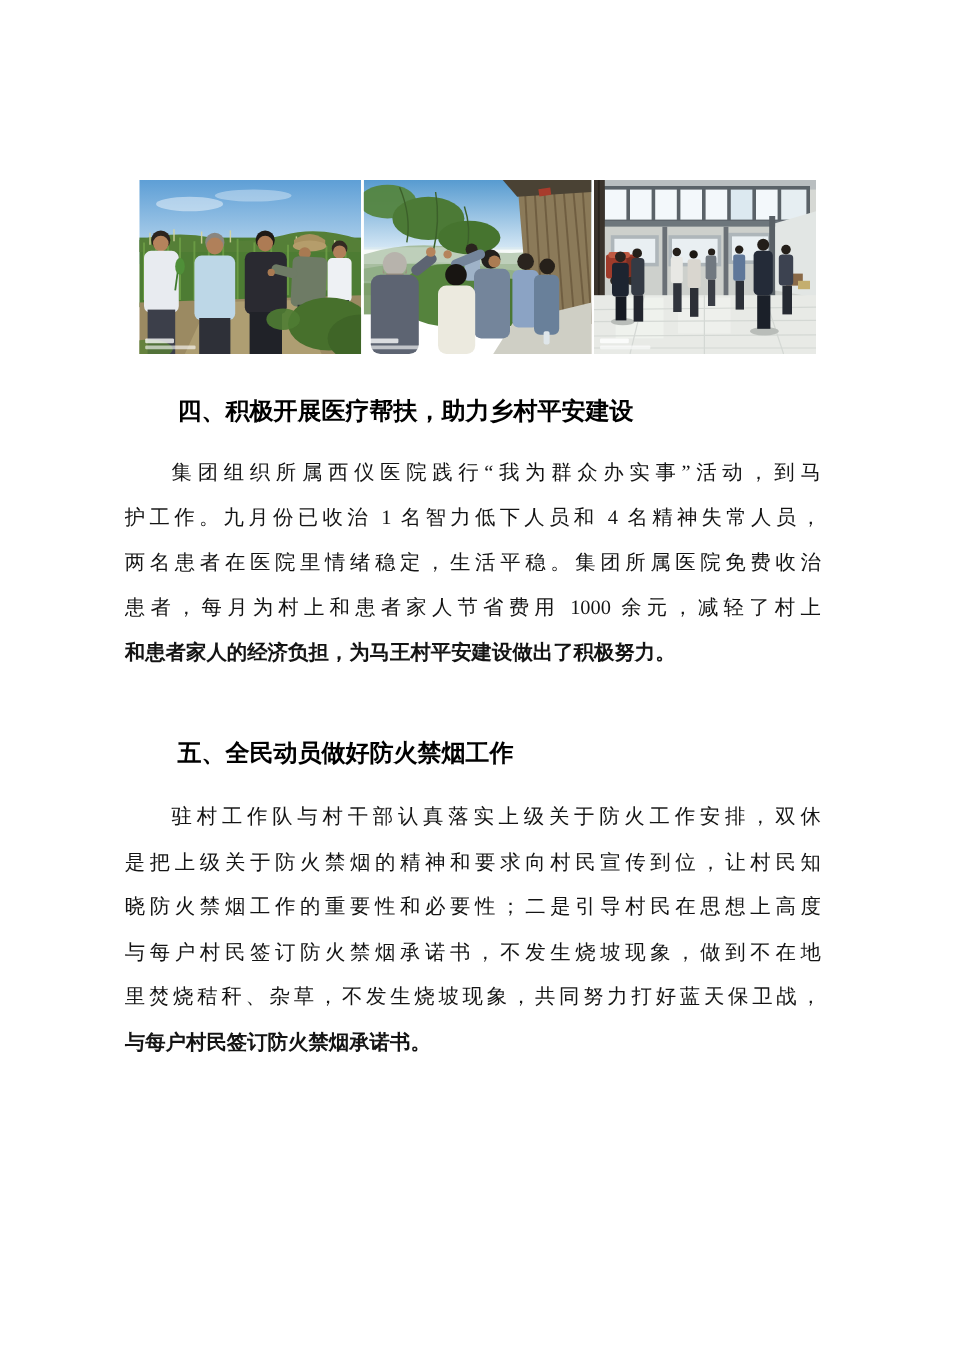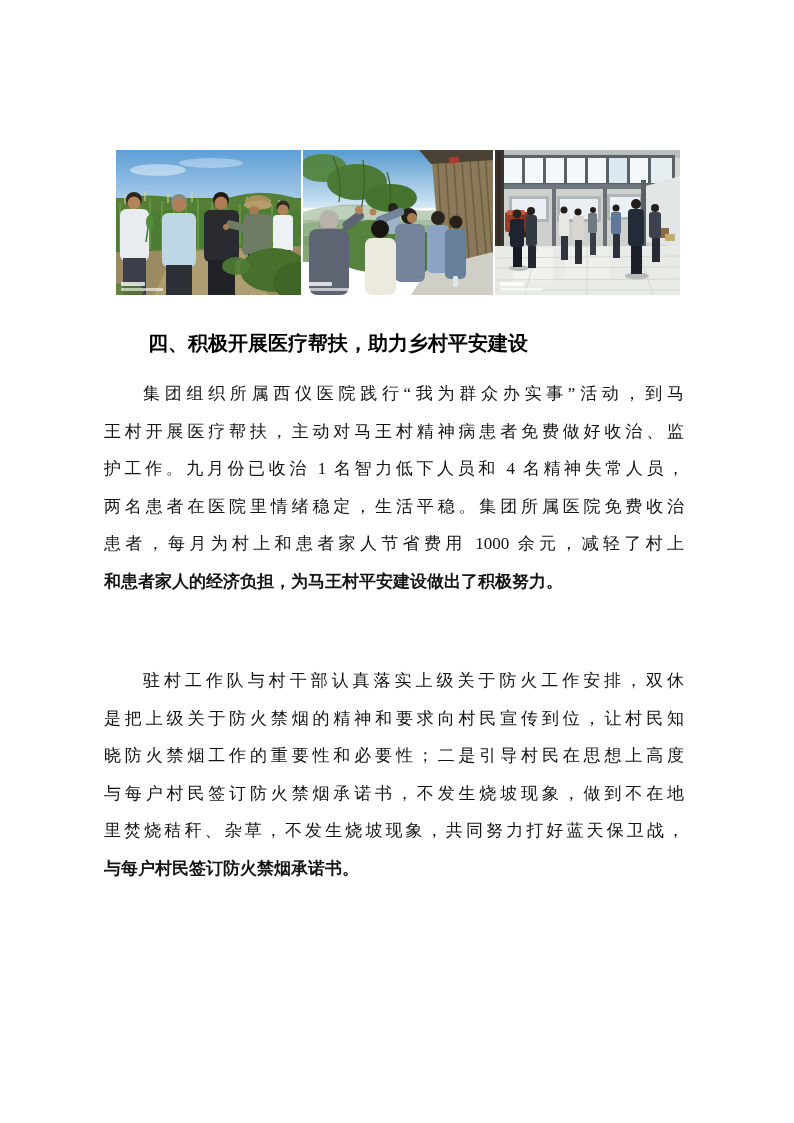--- a/index.html
+++ b/index.html
@@ -266,27 +266,27 @@
       <div class="wm">
           <span class="l1"></span>
           <span class="l2"></span>
         </div>
     </figure>
   </div>
 
   <h2 class="heading h-1">四、积极开展医疗帮扶，助力乡村平安建设</h2>
   <div class="para para-1">
       <div class="tline">集团组织所属西仪医院践行“我为群众办实事”活动，到马</div>
-      <div class="tline">王村开展医疗帮扶，主动对马王村精神病患者免费做好收治、监</div>
       <div class="tline">护工作。九月份已收治 1 名智力低下人员和 4 名精神失常人员，</div>
       <div class="tline">两名患者在医院里情绪稳定，生活平稳。集团所属医院免费收治</div>
       <div class="tline">患者，每月为村上和患者家人节省费用 1000 余元，减轻了村上</div>
       <div class="tline tline-last">和患者家人的经济负担，为马王村平安建设做出了积极努力。</div>
     </div>
 
+  <h2 class="heading h-2">五、全民动员做好防火禁烟工作</h2>
   <div class="para para-2">
       <div class="tline">驻村工作队与村干部认真落实上级关于防火工作安排，双休</div>
       <div class="tline">是把上级关于防火禁烟的精神和要求向村民宣传到位，让村民知</div>
       <div class="tline">晓防火禁烟工作的重要性和必要性；二是引导村民在思想上高度</div>
       <div class="tline">与每户村民签订防火禁烟承诺书，不发生烧坡现象，做到不在地</div>
       <div class="tline">里焚烧秸秆、杂草，不发生烧坡现象，共同努力打好蓝天保卫战，</div>
       <div class="tline tline-last">与每户村民签订防火禁烟承诺书。</div>
     </div>
 
 </div>

